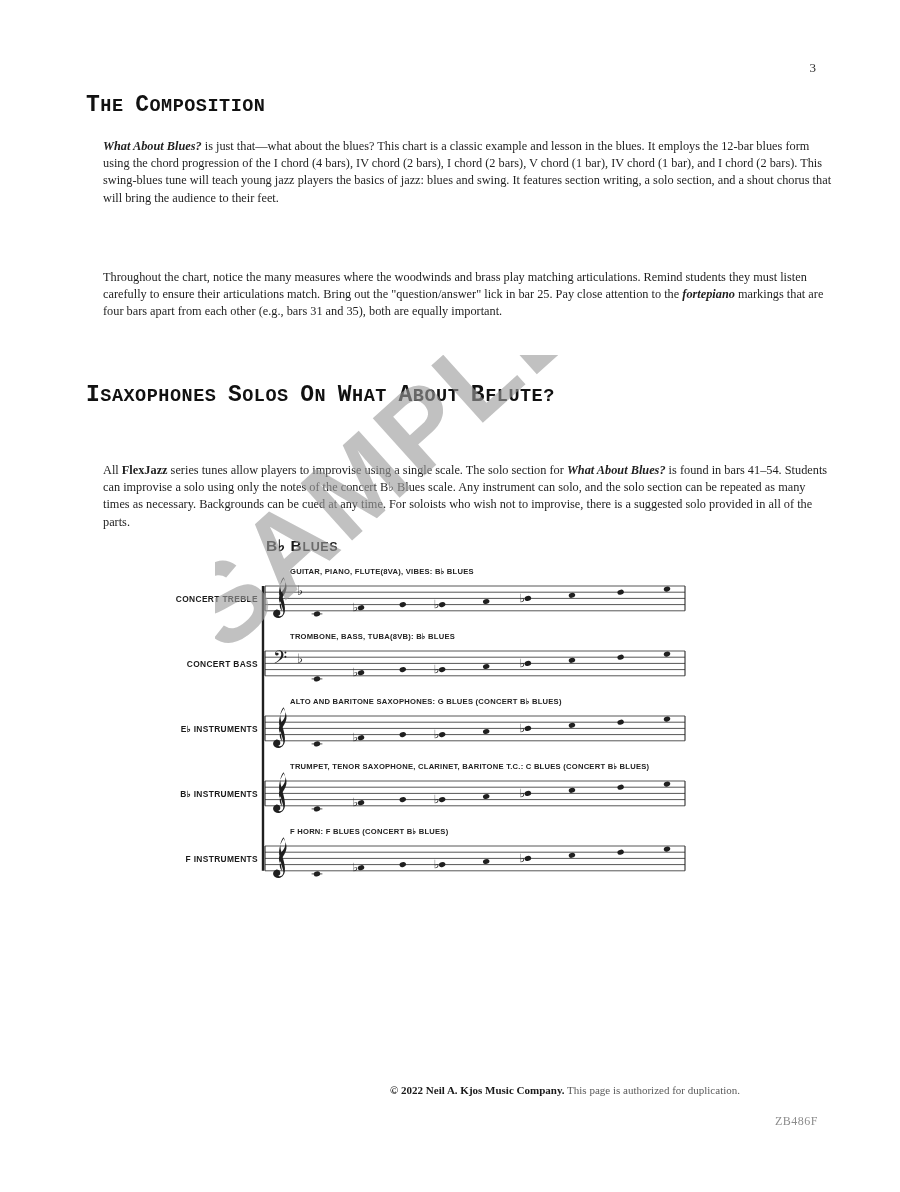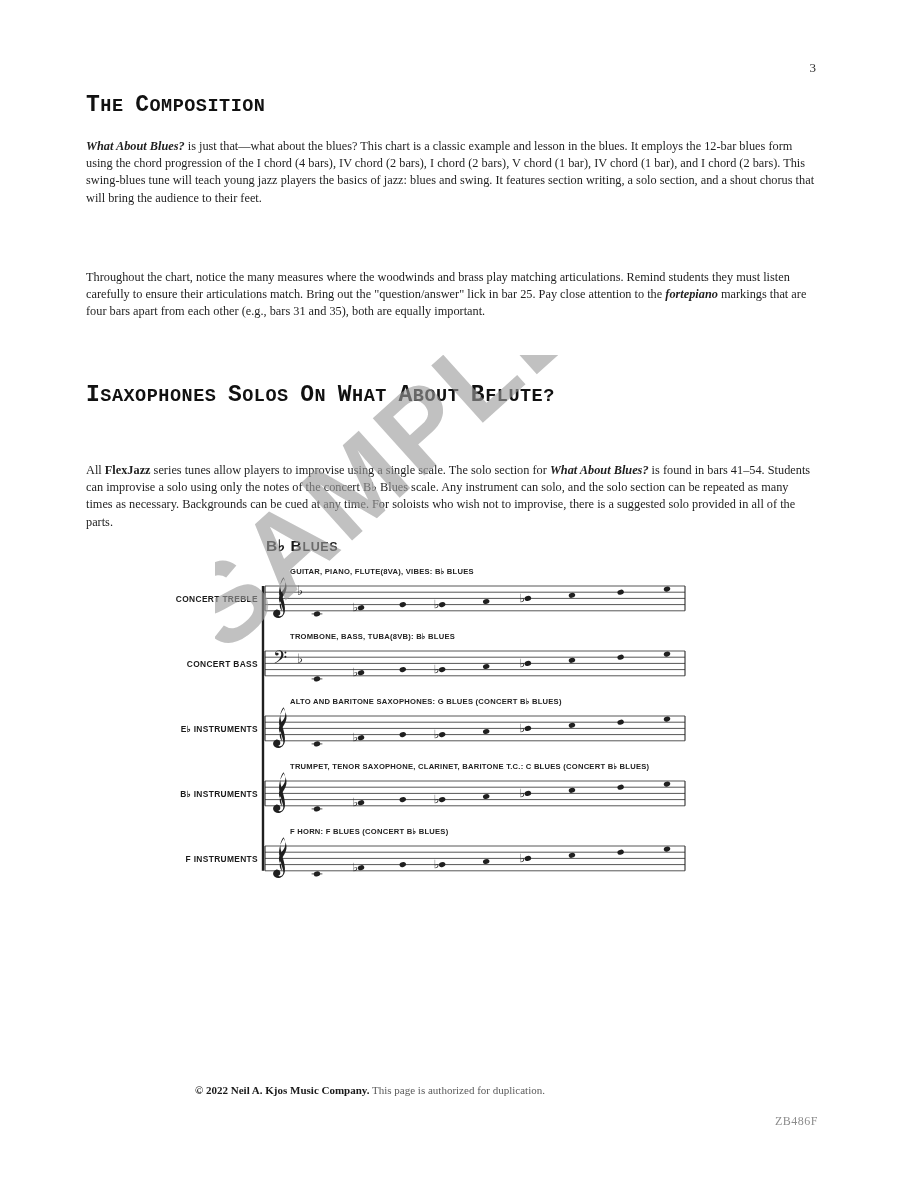--- a/index.html
+++ b/index.html
@@ -47,21 +47,21 @@
   }
   .section-heading .sc {
     font-size: 18.5px;
   }
   #heading-composition { top: 92px; }
   #heading-improvising { top: 382px; }
 
   
   .body-para {
     position: absolute;
-    left: 86px;
+    left: 103px;
     width: 730px;
     font-family: "Liberation Serif", serif;
     font-size: 12.3px;
     line-height: 17.2px;
     text-align: left;
     color: #1e1e1e;
   }
   #para-1 { top: 138px; }
   #para-2 { top: 221px; margin-top: 48px; }
   #para-3 { top: 432px; margin-top: 30px; }
@@ -95,21 +95,21 @@
     opacity: 0.62;
     letter-spacing: 4px;
   }
 
   
   #footer-copyright {
     position: absolute;
     top: 1084px;
     left: 0;
     width: 740px;
-    text-align: center;
+    text-align: right;
     font-family: "Liberation Serif", serif;
     font-size: 11px;
     color: #333333;
   }
   #footer-copyright .cw { font-weight: bold; color: #1a1a1a; }
   #footer-copyright .cn { color: #5a5a5a; }
 
   #footer-code {
     position: absolute;
     top: 1114px;

